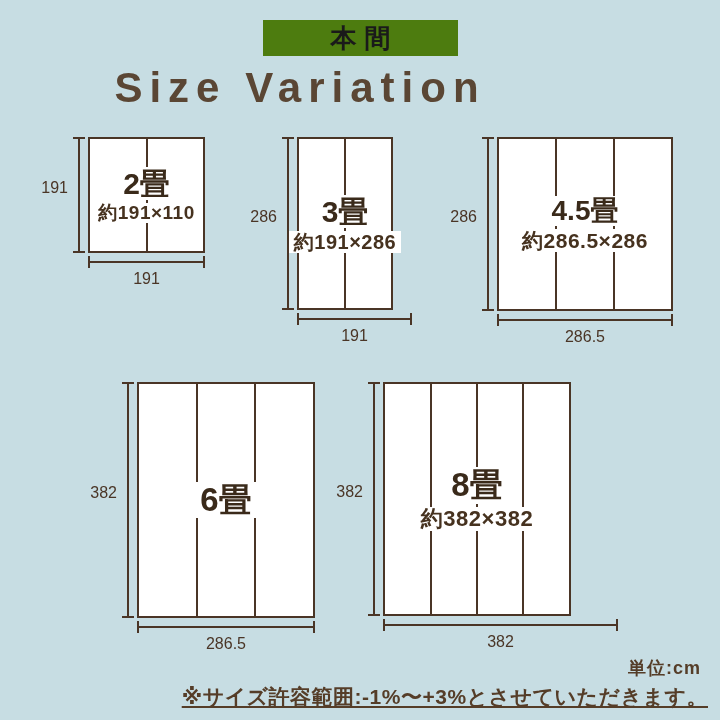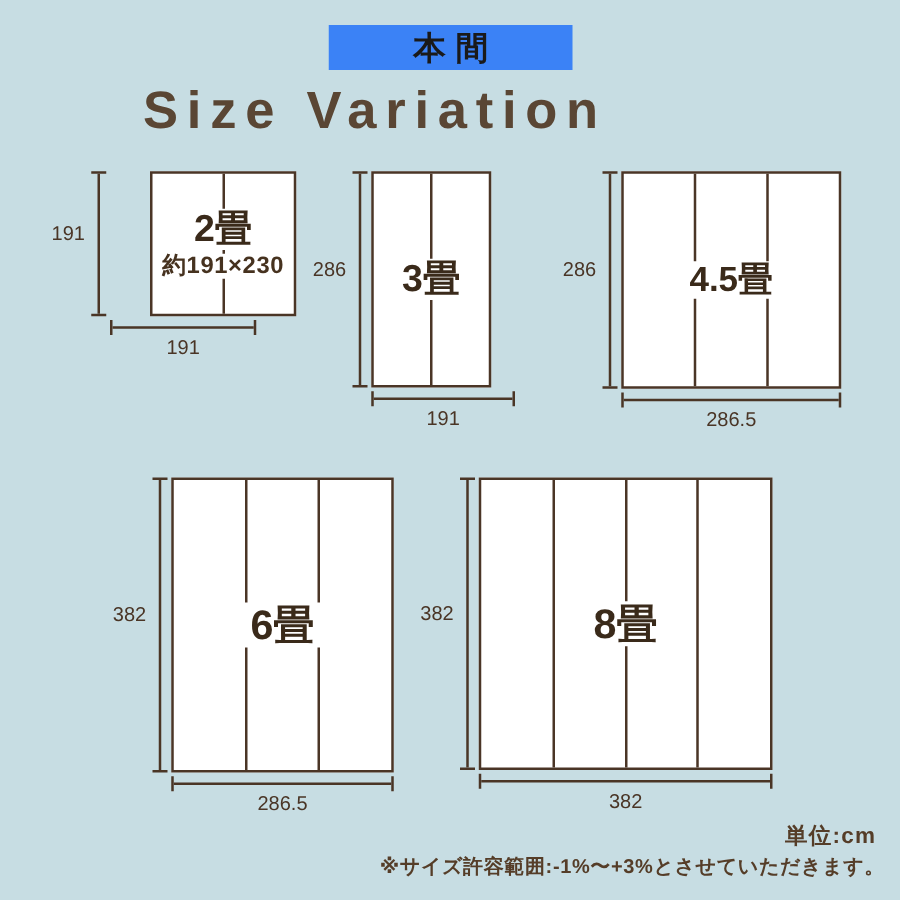--- a/index.html
+++ b/index.html
@@ -10,21 +10,21 @@
     --brown:#5a4634;
     --note:#553d28;
   }
   *{margin:0;padding:0;box-sizing:border-box;}
   html,body{width:720px;height:720px;}
   body{font-family:"Liberation Sans","DejaVu Sans",sans-serif;}
   .canvas{position:relative;width:720px;height:720px;background:var(--bg);overflow:hidden;}
 
   .header-box{
     position:absolute;left:263px;top:20px;width:195px;height:36px;
-    background:#3b82f6;display:flex;align-items:center;justify-content:center;font-family:Liberation Serif, serif;
+    background:#4d7c0f;display:flex;align-items:center;justify-content:center;font-family:Liberation Serif, serif;
   }
   .header-box span{
     font-size:26px;font-weight:600;color:#1a1a1a;letter-spacing:8px;text-indent:8px;
   }
 
   .title{
     position:absolute;left:0;top:64px;width:600px;text-align:center;
     font-size:42px;font-weight:700;color:var(--brown);letter-spacing:7px;
   }
 
@@ -73,67 +73,69 @@
   .hlabel{
     position:absolute;text-align:center;font-size:16px;font-weight:500;
     color:var(--line);line-height:20px;
   }
 
   .unit-label{
     position:absolute;right:19px;top:656px;font-size:18px;font-weight:700;
     color:var(--note);letter-spacing:1px;
   }
   .tolerance-note{
-    position:absolute;right:12px;top:683px;font-size:16px;font-weight:700;
-    color:var(--note);letter-spacing:0.5px;
+    position:absolute;right:12px;top:683px;font-size:21px;font-weight:700;
+    color:var(--note);letter-spacing:0.5px;text-decoration:underline;
   }
 </style>
 </head>
 <body>
 
 <div class="canvas">
 
   <div class="header-box">
     <span>本間</span>
   </div>
 
   <h1 class="title">Size Variation</h1>
 
   <div id="diagram">
       <div class="size-item s2">
-        <div class="mat-box" style="left: 88px; top: 137px; width: 117px; height: 116px; margin-left: 32px;">
+        <div class="mat-box" style="left: 88px; top: 137px; width: 117px; height: 116px;">
           <div class="mat-divider" style="left: calc(50% - 1px);"></div>
           <div class="box-label">
             <span class="mat-name">2畳</span>
-            <span class="mat-dims">約191×230</span>
+            <span class="mat-dims">約191×110</span>
           </div>
         </div>
         <div class="vmeasure" style="left: 73px; top: 137px; width: 12px; height: 116px;"></div>
         <div class="vlabel" style="left: 24px; top: 179px; width: 44px; height: 18px;">191</div>
         <div class="hmeasure" style="left: 88px; top: 256px; width: 117px; height: 12px;"></div>
         <div class="hlabel" style="left: 88px; top: 269px; width: 117px; height: 20px;">191</div>
       </div>
       <div class="size-item s3">
         <div class="mat-box" style="left: 297px; top: 137px; width: 96px; height: 173px;">
           <div class="mat-divider" style="left: calc(50% - 1px);"></div>
           <div class="box-label">
             <span class="mat-name">3畳</span>
+            <span class="mat-dims">約191×286</span>
           </div>
         </div>
         <div class="vmeasure" style="left: 282px; top: 137px; width: 12px; height: 173px;"></div>
         <div class="vlabel" style="left: 233px; top: 207.5px; width: 44px; height: 18px;">286</div>
         <div class="hmeasure" style="left: 297px; top: 313px; width: 115px; height: 12px;"></div>
         <div class="hlabel" style="left: 297px; top: 326px; width: 115px; height: 20px;">191</div>
       </div>
       <div class="size-item s45">
         <div class="mat-box" style="left: 497px; top: 137px; width: 176px; height: 174px; padding-left: 48px;">
           <div class="mat-divider" style="left: calc(33.3333% - 1px);"></div>
           <div class="mat-divider" style="left: calc(66.6667% - 1px);"></div>
           <div class="box-label">
             <span class="mat-name">4.5畳</span>
+            <span class="mat-dims">約286.5×286</span>
           </div>
         </div>
         <div class="vmeasure" style="left: 482px; top: 137px; width: 12px; height: 174px;"></div>
         <div class="vlabel" style="left: 433px; top: 208px; width: 44px; height: 18px;">286</div>
         <div class="hmeasure" style="left: 497px; top: 314px; width: 176px; height: 12px;"></div>
         <div class="hlabel" style="left: 497px; top: 327px; width: 176px; height: 20px;">286.5</div>
       </div>
       <div class="size-item s6">
         <div class="mat-box" style="left: 137px; top: 382px; width: 178px; height: 236px; text-align: right;">
           <div class="mat-divider" style="left: calc(33.3333% - 1px);"></div>
@@ -141,26 +143,27 @@
           <div class="box-label">
             <span class="mat-name">6畳</span>
           </div>
         </div>
         <div class="vmeasure" style="left: 122px; top: 382px; width: 12px; height: 236px;"></div>
         <div class="vlabel" style="left: 73px; top: 484px; width: 44px; height: 18px;">382</div>
         <div class="hmeasure" style="left: 137px; top: 621px; width: 178px; height: 12px;"></div>
         <div class="hlabel" style="left: 137px; top: 634px; width: 178px; height: 20px;">286.5</div>
       </div>
       <div class="size-item s8">
-        <div class="mat-box" style="left: 383px; top: 382px; width: 235px; height: 234px; padding-left: 46px;">
+        <div class="mat-box" style="left: 383px; top: 382px; width: 188px; height: 234px; padding-left: 46px;">
           <div class="mat-divider" style="left: calc(25% - 1px);"></div>
           <div class="mat-divider" style="left: calc(50% - 1px);"></div>
           <div class="mat-divider" style="left: calc(75% - 1px);"></div>
           <div class="box-label">
             <span class="mat-name">8畳</span>
+            <span class="mat-dims">約382×382</span>
           </div>
         </div>
         <div class="vmeasure" style="left: 368px; top: 382px; width: 12px; height: 234px;"></div>
         <div class="vlabel" style="left: 319px; top: 483px; width: 44px; height: 18px;">382</div>
         <div class="hmeasure" style="left: 383px; top: 619px; width: 235px; height: 12px;"></div>
         <div class="hlabel" style="left: 383px; top: 632px; width: 235px; height: 20px;">382</div>
       </div>
     </div>
 
   <div class="unit-label">単位:cm</div>

